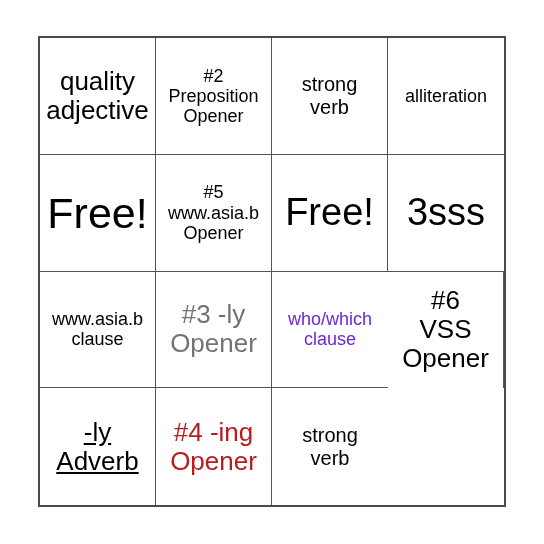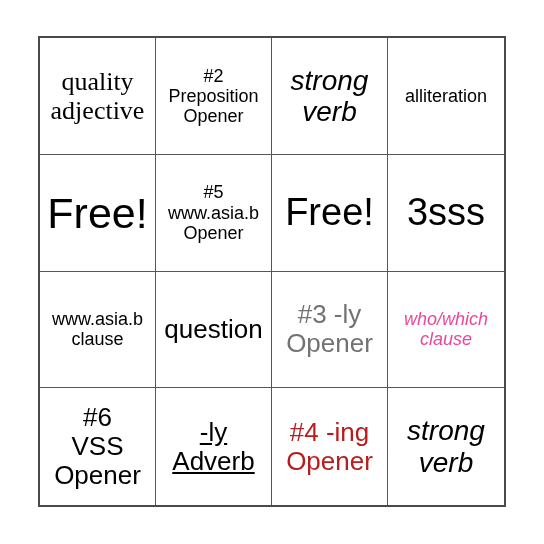--- a/index.html
+++ b/index.html
@@ -40,48 +40,47 @@
     overflow: hidden;
     white-space: pre-line;
   }
 
   .bingo-cell.col-last { border-right: none; }
   .bingo-cell.row-last { border-bottom: none; }
 
   .sz-xs  { font-size: 18px; }
   .sz-sm  { font-size: 18px; }
   .sz-md  { font-size: 26px; }
-  .sz-lg  { font-size: 28px; font-style: italic; }
+  .sz-lg  { font-size: 20px; }
   .sz-xl  { font-size: 38px; }
   .sz-xxl { font-size: 43px; }
 </style>
 </head>
 <body>
 
 <div id="bingo-card" style="border-color: rgb(74, 74, 74); background: rgb(255, 255, 255);">
-    <div class="bingo-cell sz-md" style="border-right-color: rgb(85, 85, 85); border-bottom-color: rgb(85, 85, 85); color: rgb(0, 0, 0); font-family: Liberation Serif, serif;">quality
+    <div class="bingo-cell sz-md" style="border-right-color: rgb(85, 85, 85); border-bottom-color: rgb(85, 85, 85); color: rgb(0, 0, 0);">quality
 adjective</div>
     <div class="bingo-cell sz-sm" style="border-right-color: rgb(85, 85, 85); border-bottom-color: rgb(85, 85, 85); color: rgb(0, 0, 0);">#2
 Preposition
 Opener</div>
     <div class="bingo-cell sz-lg" style="border-right-color: rgb(85, 85, 85); border-bottom-color: rgb(85, 85, 85); color: rgb(0, 0, 0);">strong
 verb</div>
     <div class="bingo-cell sz-xs col-last" style="border-right-color: rgb(85, 85, 85); border-bottom-color: rgb(85, 85, 85); color: rgb(0, 0, 0);">alliteration</div>
     <div class="bingo-cell sz-xxl" style="border-right-color: rgb(85, 85, 85); border-bottom-color: rgb(85, 85, 85); color: rgb(0, 0, 0);">Free!</div>
     <div class="bingo-cell sz-sm" style="border-right-color: rgb(85, 85, 85); border-bottom-color: rgb(85, 85, 85); color: rgb(0, 0, 0);">#5
 www.asia.b
 Opener</div>
     <div class="bingo-cell sz-xl" style="border-right-color: rgb(85, 85, 85); border-bottom-color: rgb(85, 85, 85); color: rgb(0, 0, 0);">Free!</div>
     <div class="bingo-cell sz-xl col-last" style="border-right-color: rgb(85, 85, 85); border-bottom-color: rgb(85, 85, 85); color: rgb(0, 0, 0); text-align: right;">3sss</div>
     <div class="bingo-cell sz-xs" style="border-right-color: rgb(85, 85, 85); border-bottom-color: rgb(85, 85, 85); color: rgb(0, 0, 0);">www.asia.b
 clause</div>
-    <div class="bingo-cell sz-md" style="border-right-color: rgb(85, 85, 85); border-bottom-color: rgb(85, 85, 85); color: rgb(0, 0, 0);">question</div>
     <div class="bingo-cell sz-md" style="border-right-color: rgb(85, 85, 85); border-bottom-color: rgb(85, 85, 85); color: #737373;">#3 -ly
 Opener</div>
-    <div class="bingo-cell sz-sm col-last" style="border-right-color: rgb(85, 85, 85); border-bottom-color: rgb(85, 85, 85); color: #ec4899; font-style: italic;">who/which
+    <div class="bingo-cell sz-sm col-last" style="border-right-color: rgb(85, 85, 85); border-bottom-color: rgb(85, 85, 85); color: #6d28d9;">who/which
 clause</div>
     <div class="bingo-cell sz-md row-last" style="border-right-color: rgb(85, 85, 85); border-bottom-color: rgb(85, 85, 85); color: rgb(0, 0, 0);">#6
 VSS
 Opener</div>
     <div class="bingo-cell sz-md row-last" style="border-right-color: rgb(85, 85, 85); border-bottom-color: rgb(85, 85, 85); color: rgb(0, 0, 0); text-decoration: underline;">-ly
 Adverb</div>
     <div class="bingo-cell sz-md row-last" style="border-right-color: rgb(85, 85, 85); border-bottom-color: rgb(85, 85, 85); color: #b91c1c;">#4 -ing
 Opener</div>
     <div class="bingo-cell sz-lg col-last row-last" style="border-right-color: rgb(85, 85, 85); border-bottom-color: rgb(85, 85, 85); color: rgb(0, 0, 0);">strong
 verb</div>

